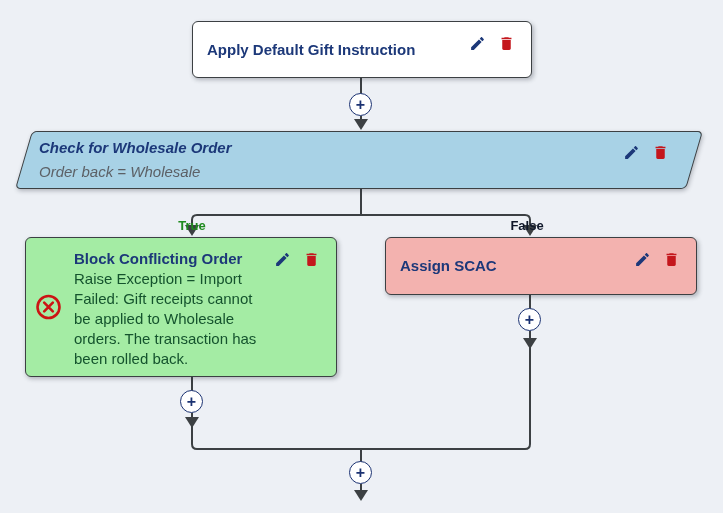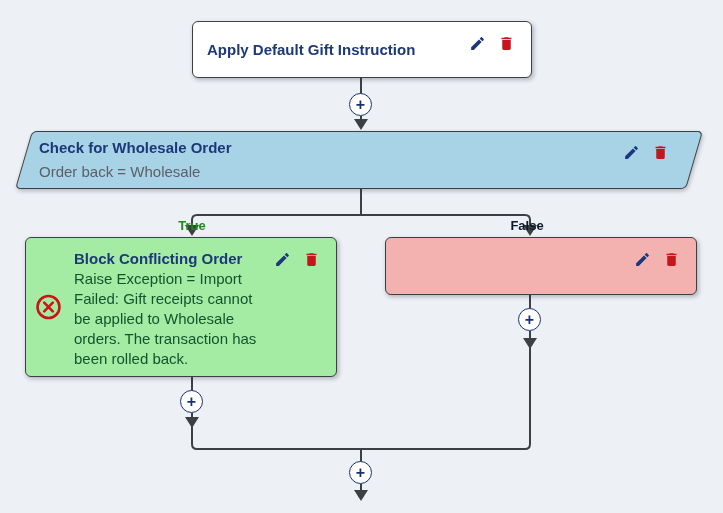--- a/index.html
+++ b/index.html
@@ -45,21 +45,21 @@
     width:27px;height:27px;
   }
   .node-block .blk-content{
     position:absolute;left:48px;top:11px;right:6px;
   }
   .node-body{
     font-size:15px;color:#14532d;line-height:20px;white-space:pre-line;
   }
 
   
-  .cond{position:absolute;left:15px;top:131px;width:688px;height:58px;}
+  .cond{position:absolute;left:15px;top:131px;width:688px;height:58px;font-style:italic;}
   .cond .shape{
     position:absolute;left:17px;top:0;width:671px;height:58px;box-sizing:border-box;
     background:#a8d2e6;border:1.5px solid #3c4043;border-radius:5px;
     transform:skewX(-16.3deg);transform-origin:top left;
     box-shadow:1.5px 2px 4px rgba(40,45,60,.30);
   }
   .cond .node-content{left:24px;right:90px;}
   .cond .node-icons{right:34px;}
 
   
@@ -180,20 +180,21 @@
       <button class="icon-btn" title="Delete">
         <svg viewBox="0 0 24 24">
             <path fill="#c4161c" d="M6 19c0 1.1.9 2 2 2h8c1.1 0 2-.9 2-2V7H6v12zM19 4h-3.5l-1-1h-5l-1 1H5v2h14V4z"></path>
           </svg>
       </button>
     </div>
   </div>
 
   <div class="node node-false" style="left:385px;top:237px;width:312px;height:58px;">
     <div class="node-content">
+      <div class="node-title">Assign SCAC</div>
     </div>
     <div class="node-icons">
       <button class="icon-btn" title="Edit">
         <svg viewBox="0 0 24 24">
             <path fill="#1c3879" d="M3 17.25V21h3.75L17.81 9.94l-3.75-3.75L3 17.25zM20.71 7.04c.39-.39.39-1.02 0-1.41l-2.34-2.34c-.39-.39-1.02-.39-1.41 0l-1.83 1.83 3.75 3.75 1.83-1.83z"></path>
           </svg>
       </button>
       <button class="icon-btn" title="Delete">
         <svg viewBox="0 0 24 24">
             <path fill="#c4161c" d="M6 19c0 1.1.9 2 2 2h8c1.1 0 2-.9 2-2V7H6v12zM19 4h-3.5l-1-1h-5l-1 1H5v2h14V4z"></path>

